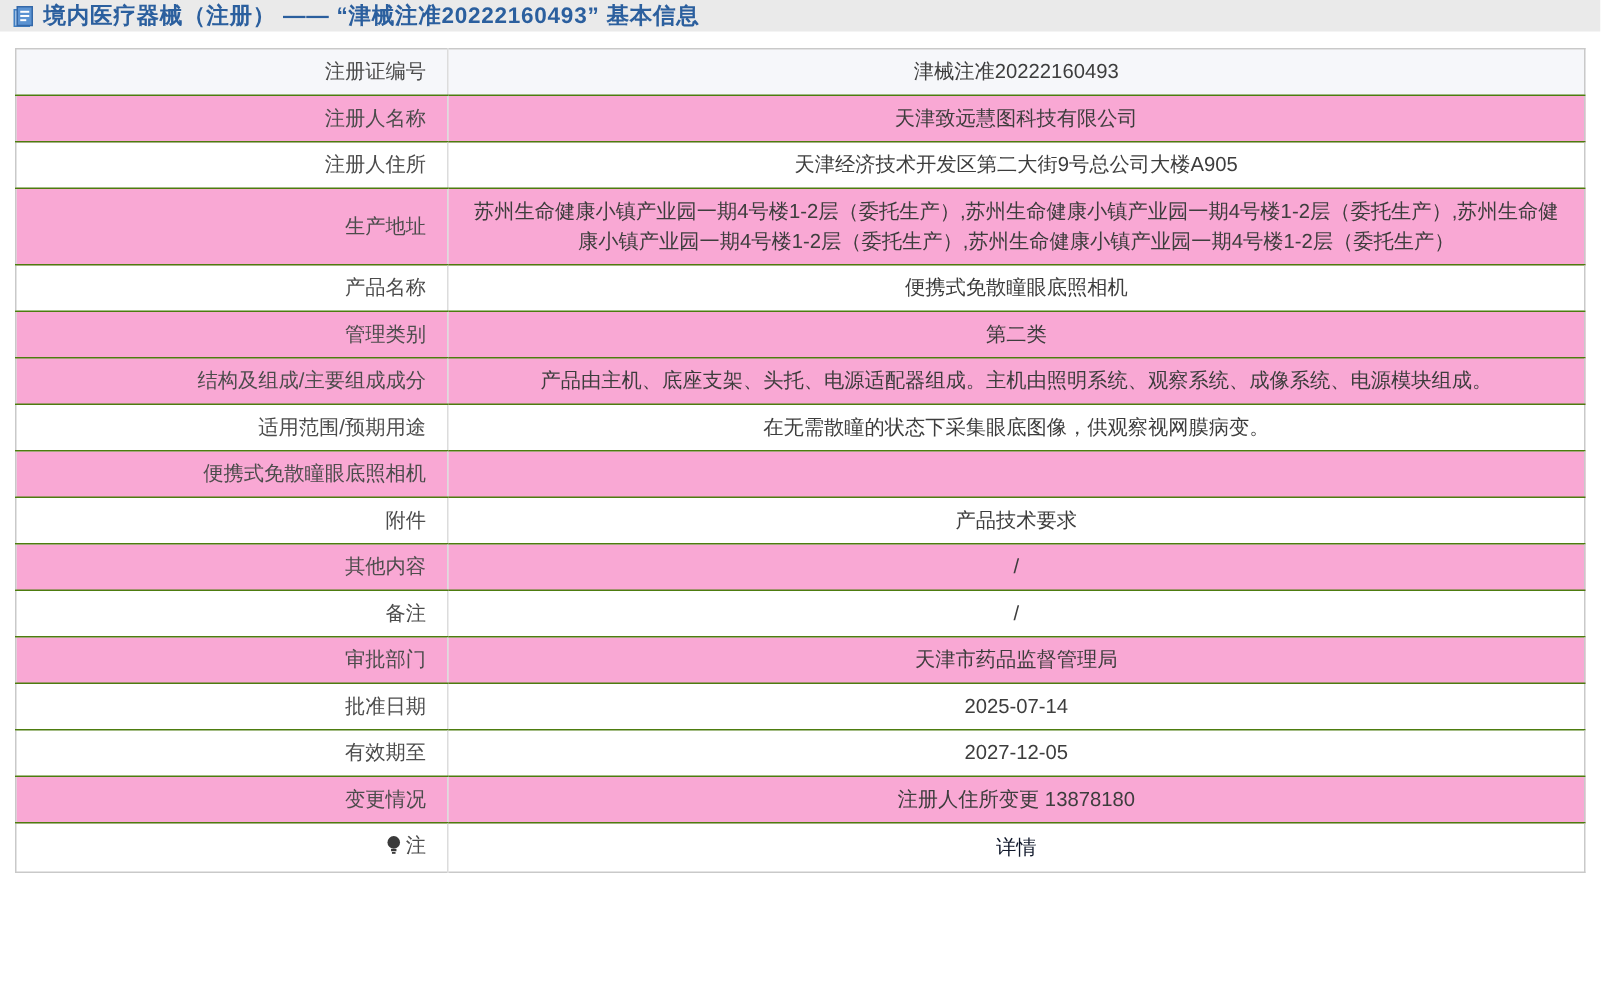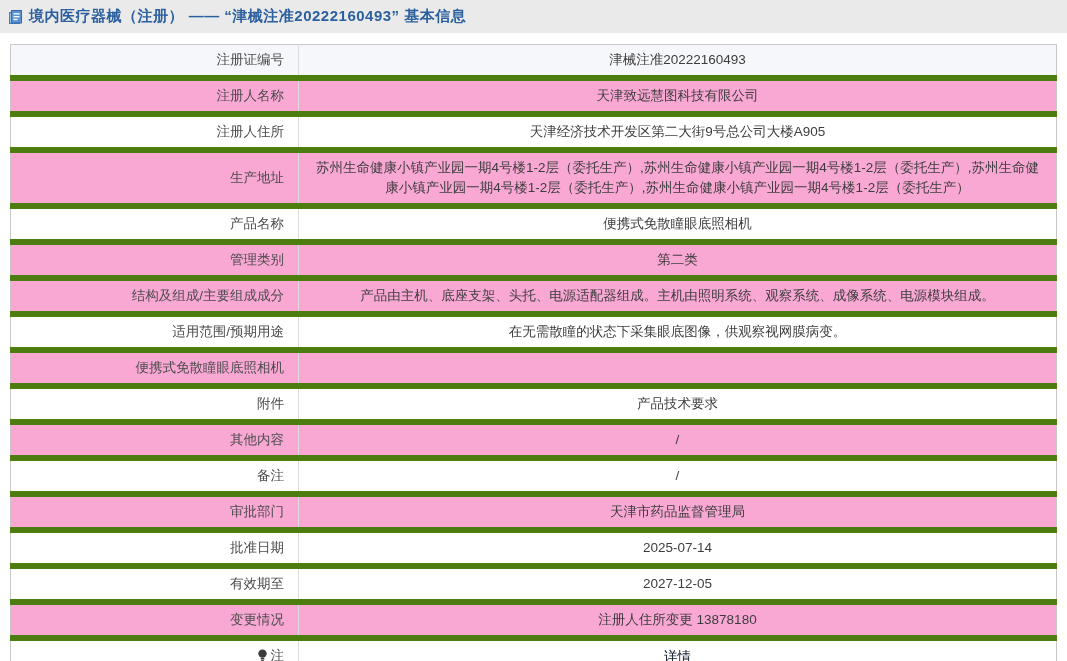--- a/index.html
+++ b/index.html
@@ -4,21 +4,21 @@
 <style>
   html,body{margin:0;padding:0;}
   body{
     width:1067px;height:661px;
     background:#ffffff;
     font-family:"Liberation Sans","DejaVu Sans",sans-serif;
     -webkit-font-smoothing:antialiased;
     overflow:hidden;
   }
   .topbar{
-    height:33px;
+    height:21px;
     background:#eaeaea;
     display:flex;
     align-items:center;
     padding-left:8px;
   }
   .doc-icon{display:inline-flex;align-items:center;margin-right:6px;}
   .page-title{
     color:#2b5f9e;
     font-size:15px;
     font-weight:bold;
@@ -28,21 +28,21 @@
   .table-wrap{
     margin:11px 10px 0 10px;
   }
   table.info-table{
     width:100%;
     border-collapse:collapse;
     border:1px solid #c9c9c9;
     table-layout:fixed;
   }
   table.info-table td{
-    border-bottom:6px solid #4d7c0f;
+    border-bottom:1px solid #4d7c0f;
     font-size:13.5px;
     line-height:20px;
     padding:5px 14px;
     vertical-align:middle;
   }
   tr:last-child td{border-bottom:none;}
   td.label-cell{
     width:259px;
     text-align:right;
     color:#4c4c4c;

